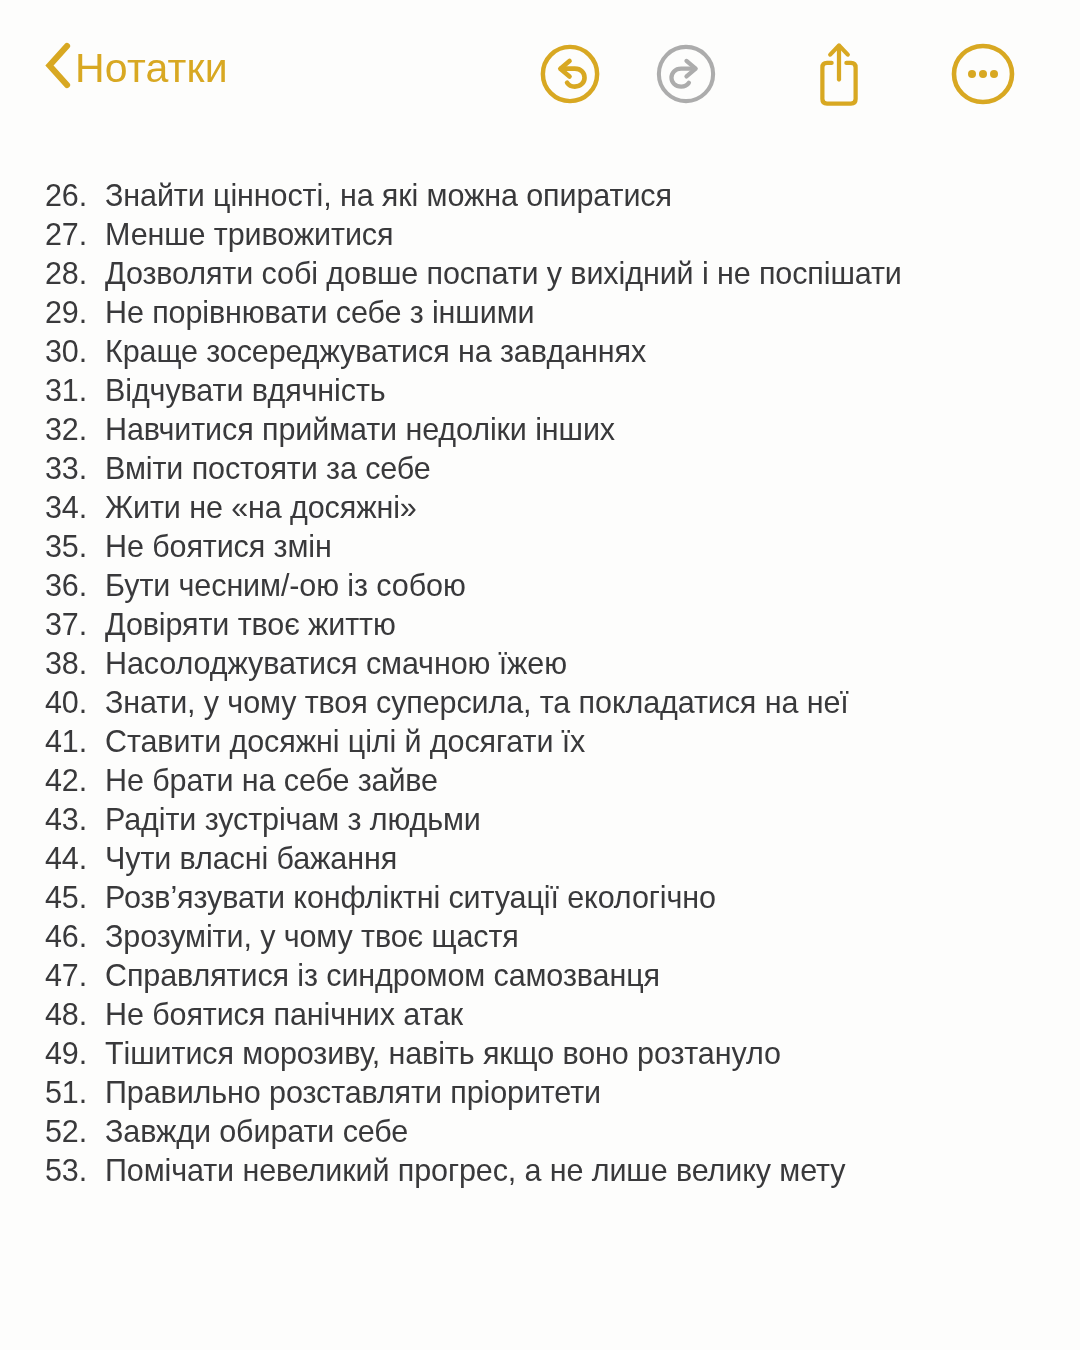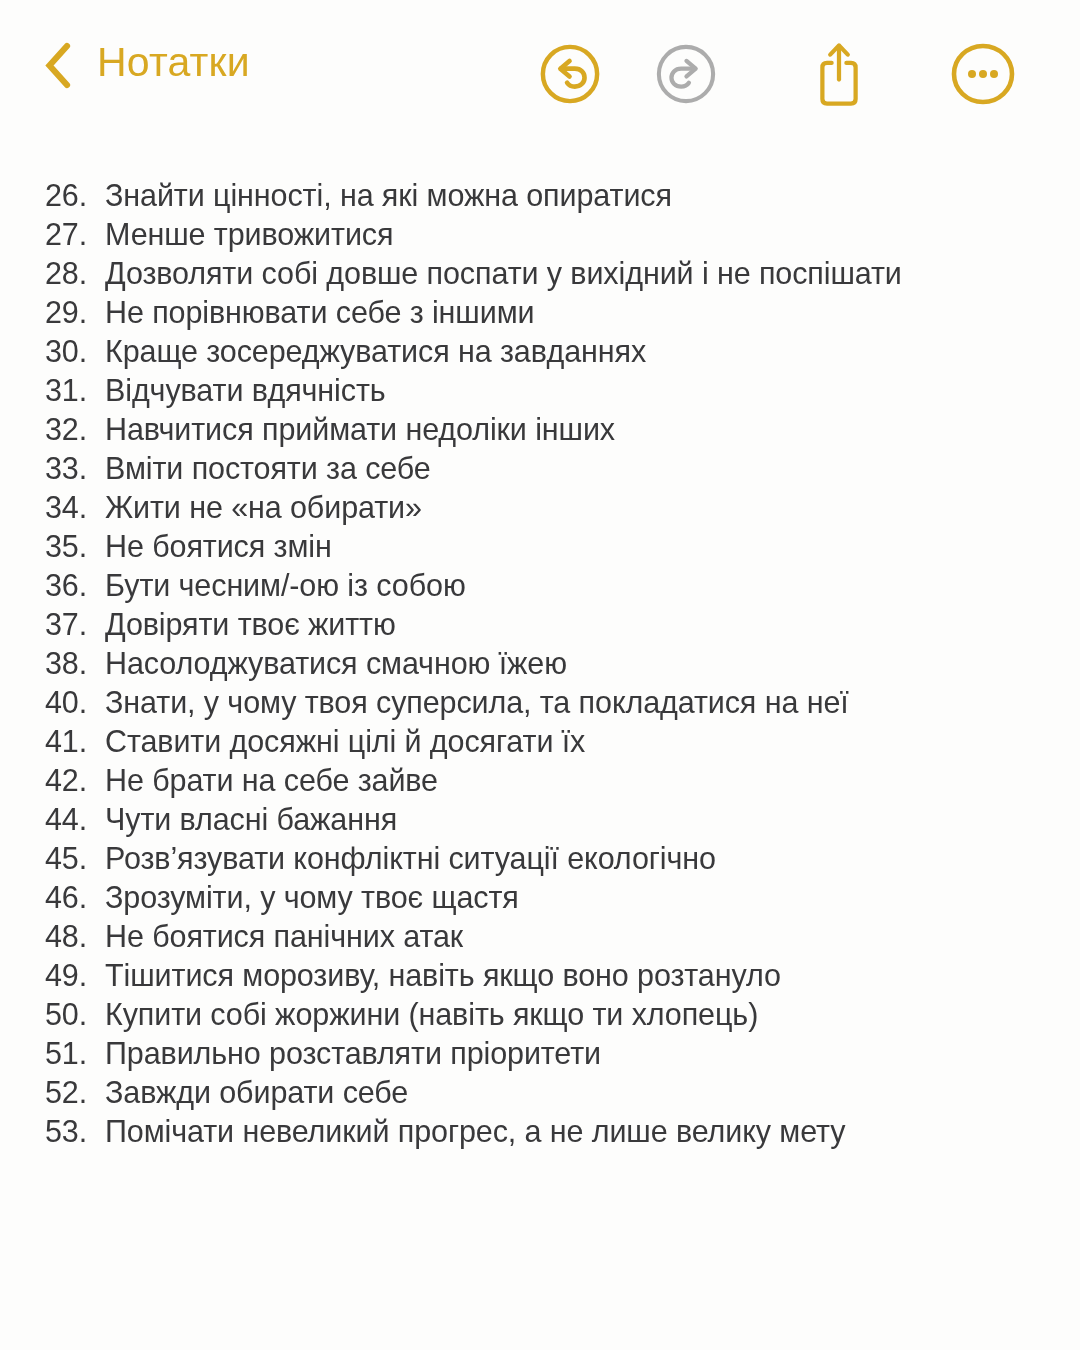--- a/index.html
+++ b/index.html
@@ -10,21 +10,21 @@
     position:relative;overflow:hidden;
     -webkit-font-smoothing:antialiased;
   }
   
   .header{
     position:absolute;top:0;left:0;right:0;height:145px;
     background:#FDFDFC;
   }
   .back-button{
     position:absolute;left:44px;top:42px;
-    display:flex;align-items:flex-start;gap:26px;
+    display:flex;align-items:flex-end;gap:4px;
     cursor:pointer;border:none;background:none;padding:0;
   }
   .back-label{
     font-size:41px;color:#D8A822;line-height:1;
     letter-spacing:.2px;
   }
   .toolbar-button{
     position:absolute;top:38px;width:66px;height:72px;
     background:none;border:none;padding:0;cursor:pointer;
     display:flex;align-items:center;justify-content:center;
@@ -114,31 +114,32 @@
 <div class="note-editor">
   <ol class="note-list">
       <li class="note-line"><span class="num">26.</span><span>Знайти цінності, на які можна опиратися</span></li>
       <li class="note-line"><span class="num">27.</span><span>Менше тривожитися</span></li>
       <li class="note-line"><span class="num">28.</span><span>Дозволяти собі довше поспати у вихідний і не поспішати</span></li>
       <li class="note-line"><span class="num">29.</span><span>Не порівнювати себе з іншими</span></li>
       <li class="note-line"><span class="num">30.</span><span>Краще зосереджуватися на завданнях</span></li>
       <li class="note-line"><span class="num">31.</span><span>Відчувати вдячність</span></li>
       <li class="note-line"><span class="num">32.</span><span>Навчитися приймати недоліки інших</span></li>
       <li class="note-line"><span class="num">33.</span><span>Вміти постояти за себе</span></li>
-      <li class="note-line"><span class="num">34.</span><span>Жити не «на обирати»</span></li>
+      <li class="note-line"><span class="num">34.</span><span>Жити не «на досяжні»</span></li>
       <li class="note-line"><span class="num">35.</span><span>Не боятися змін</span></li>
       <li class="note-line"><span class="num">36.</span><span>Бути чесним/-ою із собою</span></li>
       <li class="note-line"><span class="num">37.</span><span>Довіряти твоє життю</span></li>
       <li class="note-line"><span class="num">38.</span><span>Насолоджуватися смачною їжею</span></li>
       <li class="note-line"><span class="num">40.</span><span>Знати, у чому твоя суперсила, та покладатися на неї</span></li>
       <li class="note-line"><span class="num">41.</span><span>Ставити досяжні цілі й досягати їх</span></li>
       <li class="note-line"><span class="num">42.</span><span>Не брати на себе зайве</span></li>
+      <li class="note-line"><span class="num">43.</span><span>Радіти зустрічам з людьми</span></li>
       <li class="note-line"><span class="num">44.</span><span>Чути власні бажання</span></li>
       <li class="note-line"><span class="num">45.</span><span>Розв’язувати конфліктні ситуації екологічно</span></li>
       <li class="note-line"><span class="num">46.</span><span>Зрозуміти, у чому твоє щастя</span></li>
+      <li class="note-line"><span class="num">47.</span><span>Справлятися із синдромом самозванця</span></li>
       <li class="note-line"><span class="num">48.</span><span>Не боятися панічних атак</span></li>
       <li class="note-line"><span class="num">49.</span><span>Тішитися морозиву, навіть якщо воно розтануло</span></li>
-      <li class="note-line"><span class="num">50.</span><span>Купити собі жоржини (навіть якщо ти хлопець)</span></li>
       <li class="note-line"><span class="num">51.</span><span>Правильно розставляти пріоритети</span></li>
       <li class="note-line"><span class="num">52.</span><span>Завжди обирати себе</span></li>
       <li class="note-line"><span class="num">53.</span><span>Помічати невеликий прогрес, а не лише велику мету</span></li>
     </ol>
 </div>
 
 </body></html>

